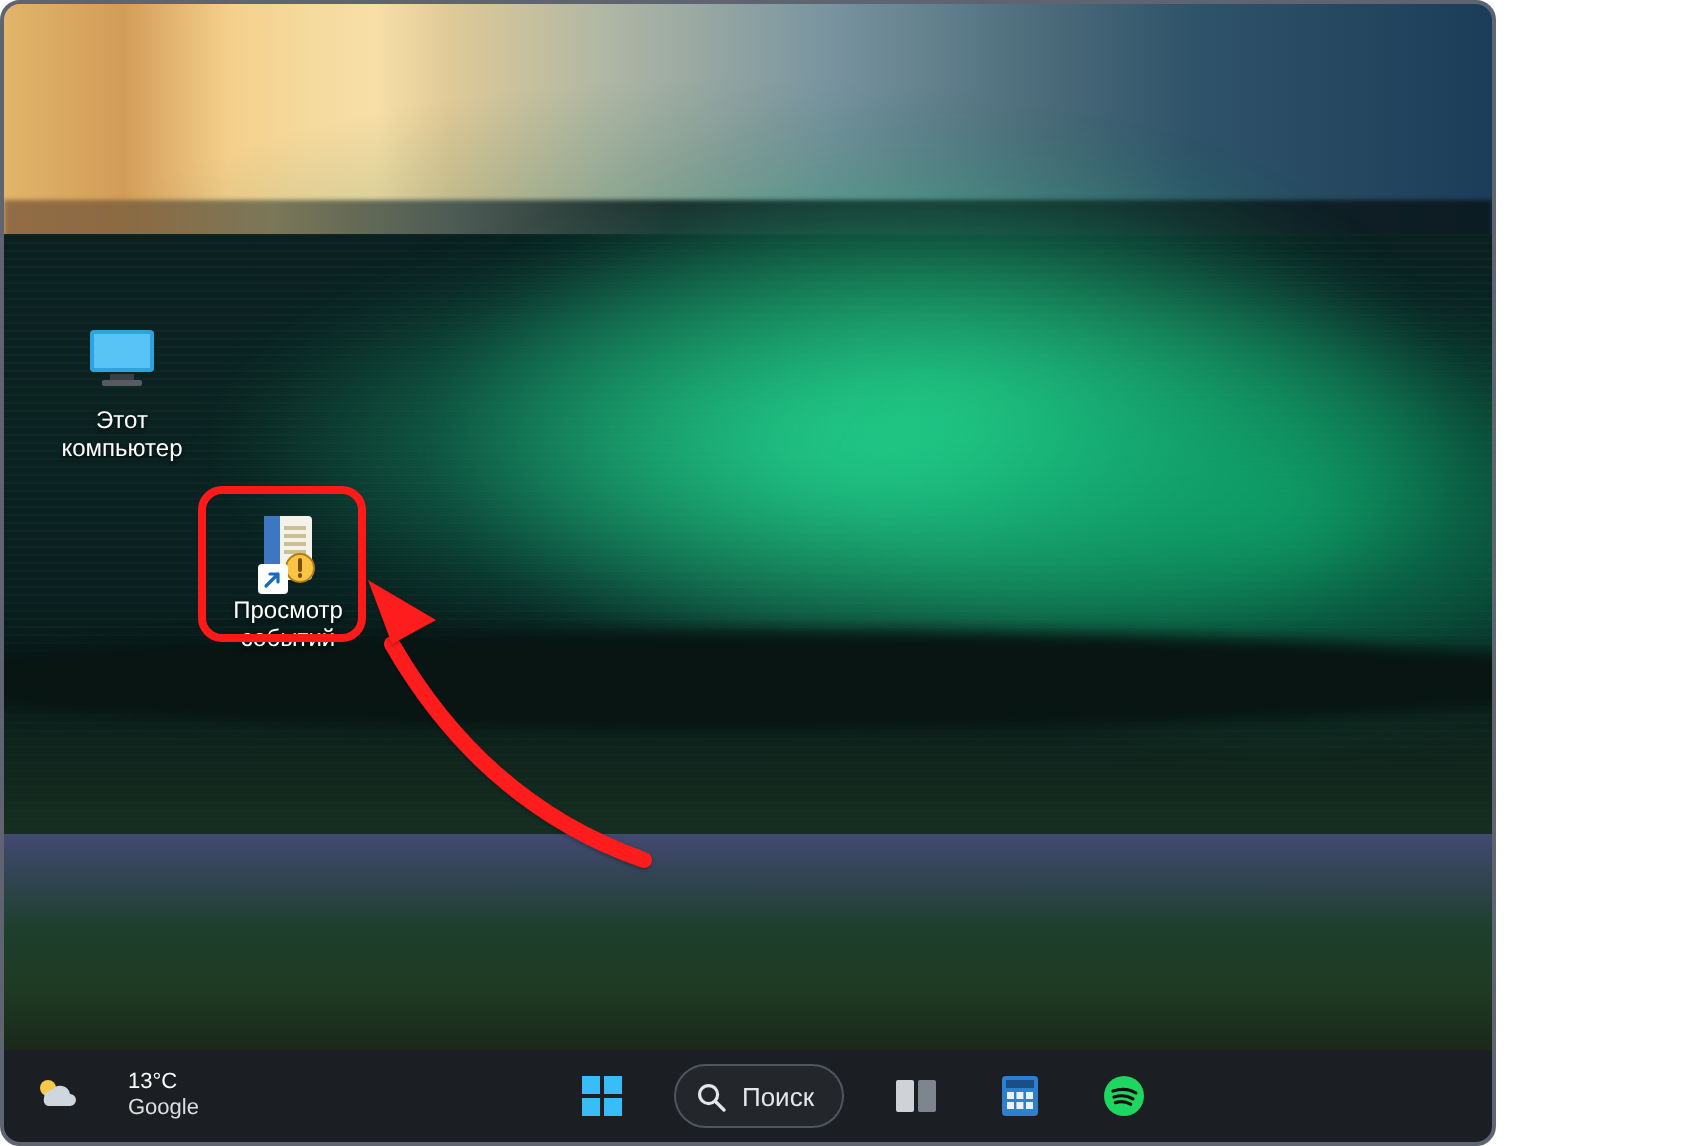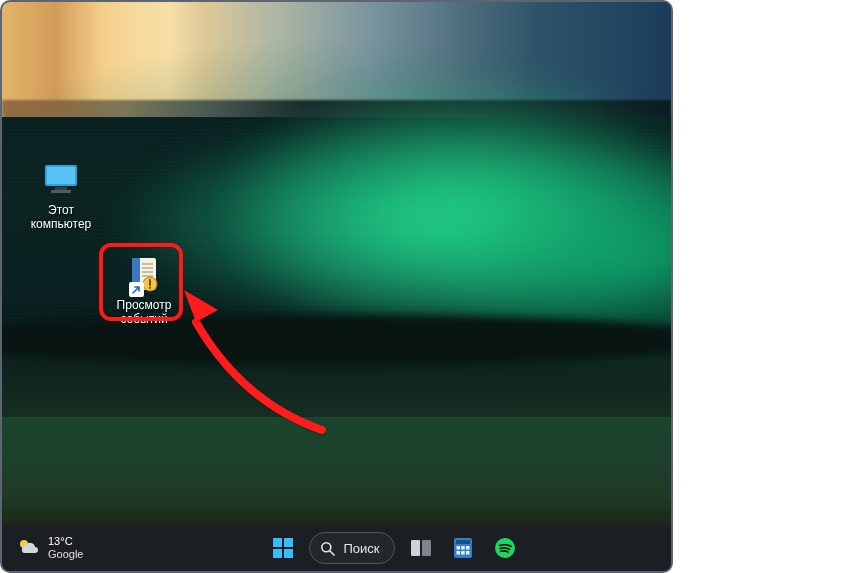--- a/index.html
+++ b/index.html
@@ -1,17 +1,17 @@
 <!DOCTYPE html>
 <html><head>
 <meta charset="utf-8">
 <style>
 html,body{margin:0;padding:0;width:850px;height:573px;overflow:hidden;font-family:"Segoe UI",Arial,sans-serif;box-sizing:border-box}
 *,*:before,*:after{box-sizing:inherit}
-.screen{position:relative;width:673px;height:573px;border:2px solid #5f6570;border-radius:10px;overflow:hidden;background:#14532d}
+.screen{position:relative;width:748px;height:573px;border:2px solid #5f6570;border-radius:10px;overflow:hidden;background:#8b5cf6}
 .wall{position:absolute;inset:0}
 .sky{position:absolute;top:0;left:0;right:0;height:120px;
 background:
  radial-gradient(ellipse 600px 200px at 50% 130%, rgba(20,100,70,.4), transparent 60%),
  linear-gradient(to right,
   #e1b56a 0%, #d29c58 8%, #f4cf8a 15%, #f5d99c 20%, #f7dfa6 25%,
   #dfc997 30%, #b1b8a4 40%, #7a95a0 55%, #4b6b7a 70%, #2f5369 80%, #1c3d59 100%);
 }
 .sky:after{content:"";position:absolute;left:0;right:0;bottom:-6px;height:28px;
 background:linear-gradient(to right,#926d46 0%, #8c6a42 8%, #7b7758 18%, #4d5c55 30%, #1b2b2c 45%, #0c1c23 100%);
@@ -34,23 +34,23 @@
 .icon{position:absolute;width:74px;text-align:center;color:#fff;font-size:12px;line-height:14px;text-shadow:0 1px 2px rgba(0,0,0,.8);cursor:default}
 .icon .pic{width:40px;height:40px;margin:0 auto 4px;display:flex;align-items:center;justify-content:center}
 .icon .overlay{position:absolute;width:15px;height:15px;background:#fff;border-radius:2px;left:22px;top:28px;display:flex;align-items:center;justify-content:center}
 
 
 .hl{position:absolute;border:4px solid #ff1a1a;border-radius:12px;pointer-events:none}
 .arrow-wrap{position:absolute;pointer-events:none}
 
 
 .taskbar{position:absolute;left:0;right:0;bottom:0;height:46px;background:#1b1f23;display:flex;align-items:center;color:#fff}
-.weather{display:flex;align-items:center;gap:8px;margin-left:14px;cursor:default}
+.weather{display:flex;align-items:center;gap:24px;margin-left:14px;cursor:default}
 .weather .txt{font-size:11px;line-height:13px}
-.center-tray{position:absolute;left:0;right:0;display:flex;align-items:center;justify-content:center;gap:10px;height:100%;pointer-events:none;padding-left:115px}
+.center-tray{position:absolute;left:0;right:0;display:flex;align-items:center;justify-content:center;gap:20px;height:100%;pointer-events:none;padding-left:115px}
 .center-tray>*{pointer-events:auto}
 .tb-btn{height:32px;min-width:32px;border-radius:4px;display:flex;align-items:center;justify-content:center;cursor:pointer}
 .search{height:32px;border-radius:16px;border:1px solid #51565c;display:flex;align-items:center;gap:8px;padding:0 14px 0 10px;font-size:13px;color:#e4e6e8;cursor:text;background:#23272c}
 </style>
 </head>
 <body>
 
 <div class="screen">
 
   <div class="wall">

